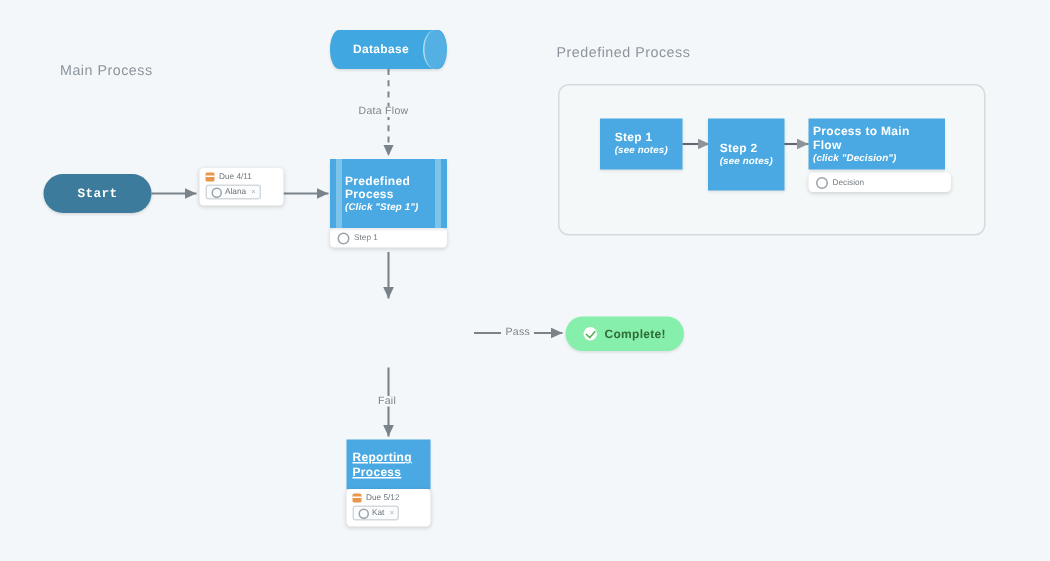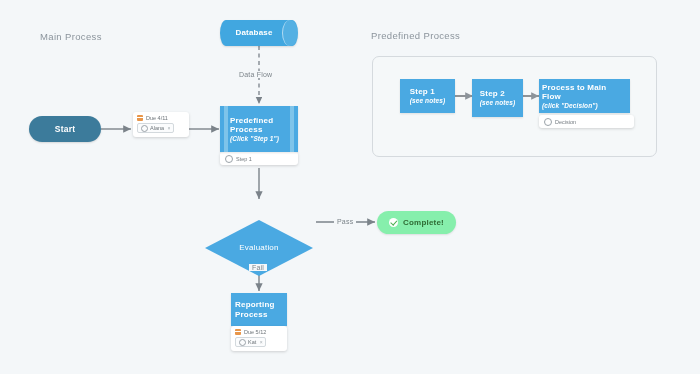--- a/index.html
+++ b/index.html
@@ -263,33 +263,33 @@
 
     <line x1="316" y1="222" x2="375" y2="222" stroke="#7b838a" stroke-width="1.4" marker-end="url(#arrow)"></line>
 
     <line x1="259" y1="245" x2="259" y2="291" stroke="#7b838a" stroke-width="1.4" marker-end="url(#arrow)"></line>
 
     <line x1="455" y1="96" x2="473" y2="96" stroke="#4a5055" stroke-width="1.4" marker-end="url(#arrow)"></line>
 
     <line x1="522" y1="96" x2="539" y2="96" stroke="#4a5055" stroke-width="1.4" marker-end="url(#arrow)"></line>
   </svg>
 
-  <div class="abs section-label" style="left:40px; top:31px;text-align:center;">Main Process</div>
+  <div class="abs section-label" style="left:40px; top:42px;text-align:center;">Main Process</div>
 
   <div class="abs section-label" style="left:371px; top:30px;">Predefined Process</div>
 
   <div class="abs subgraph" style="left:372px; top:56px; width:283px; height:99px;"></div>
 
   <div class="abs db-node" style="left:220px; top:20px;">
     <span class="node-title">Database</span>
   </div>
 
   <div class="abs edge-label" style="left:236px; top:71px; background:#f4f7f9; padding:0 3px;">Data Flow</div>
 
-  <div class="abs start-node" style="left:29px; top:116px;">
+  <div class="abs start-node" style="left:29px; top:116px;font-family:Liberation Mono, monospace;">
     <span class="node-title">Start</span>
   </div>
 
   <div class="abs" style="left:133px; top:112px; width:56px;">
     <div class="card" style="width:48px;">
       <div class="meta-row">
         <span class="mini-icon ic-cal"></span>
         <span>Due 4/11</span>
       </div>
       <div class="assignee">
@@ -306,39 +306,33 @@
         <span>Predefined Process</span>
         <span class="node-sub">(Click "Step 1")</span>
       </span>
     </div>
     <div class="link-badge" style="width:68px;">
       <span class="ic-link"></span>
       <span>Step 1</span>
     </div>
   </div>
 
-  <div class="abs diamond-wrap" style="left:204px; top:193px;">
-    <svg width="110" height="58">
-      <polygon points="55,1 109,29 55,57 1,29" fill="#4aa9e2"></polygon>
-    </svg>
-    <span class="node-title">Evaluation</span>
-  </div>
 
   <div class="abs edge-label" style="left:334px; top:218px; background:#f4f7f9; padding:0 3px;">Pass</div>
 
   <div class="abs edge-label" style="left:249px; top:264px; background:#f4f7f9; padding:0 3px;">Fail</div>
 
   <div class="abs complete-pill" style="left:377px; top:211px;">
     <span class="ic-check"></span>
     <span class="label">Complete!</span>
   </div>
 
   <div class="abs" style="left:231px; top:293px; width:56px;">
     <div class="rect-node" style="width:56px; height:33px;">
-      <span class="node-title" style="font-size:8px; padding:0 4px;">Reporting Process</span>
+      <span class="node-title" style="font-size:8px; padding:0 4px;text-decoration:underline;">Reporting Process</span>
     </div>
     <div class="card" style="width:48px;">
       <div class="meta-row">
         <span class="mini-icon ic-cal"></span>
         <span>Due 5/12</span>
       </div>
       <div class="assignee">
         <span class="ic-person"></span>
         <span>Kat</span>
         <span class="x">×</span>
@@ -346,21 +340,21 @@
     </div>
   </div>
 
   <div class="abs rect-node" style="left:400px; top:79px; width:55px; height:34px;">
     <span class="node-title" style="font-size:8px;">
       <span>Step 1</span>
       <span class="node-sub">(see notes)</span>
     </span>
   </div>
 
-  <div class="abs rect-node" style="left:472px; top:79px; width:51px; height:38px;">
+  <div class="abs rect-node" style="left:472px; top:79px; width:51px; height:48px;">
     <span class="node-title" style="font-size:8px;">
       <span>Step 2</span>
       <span class="node-sub">(see notes)</span>
     </span>
   </div>
 
   <div class="abs" style="left:539px; top:79px; width:91px;">
     <div class="rect-node" style="width:91px; height:34px;">
       <span class="node-title" style="font-size:8px; padding:0 3px;">
         <span>Process to  Main Flow</span>

